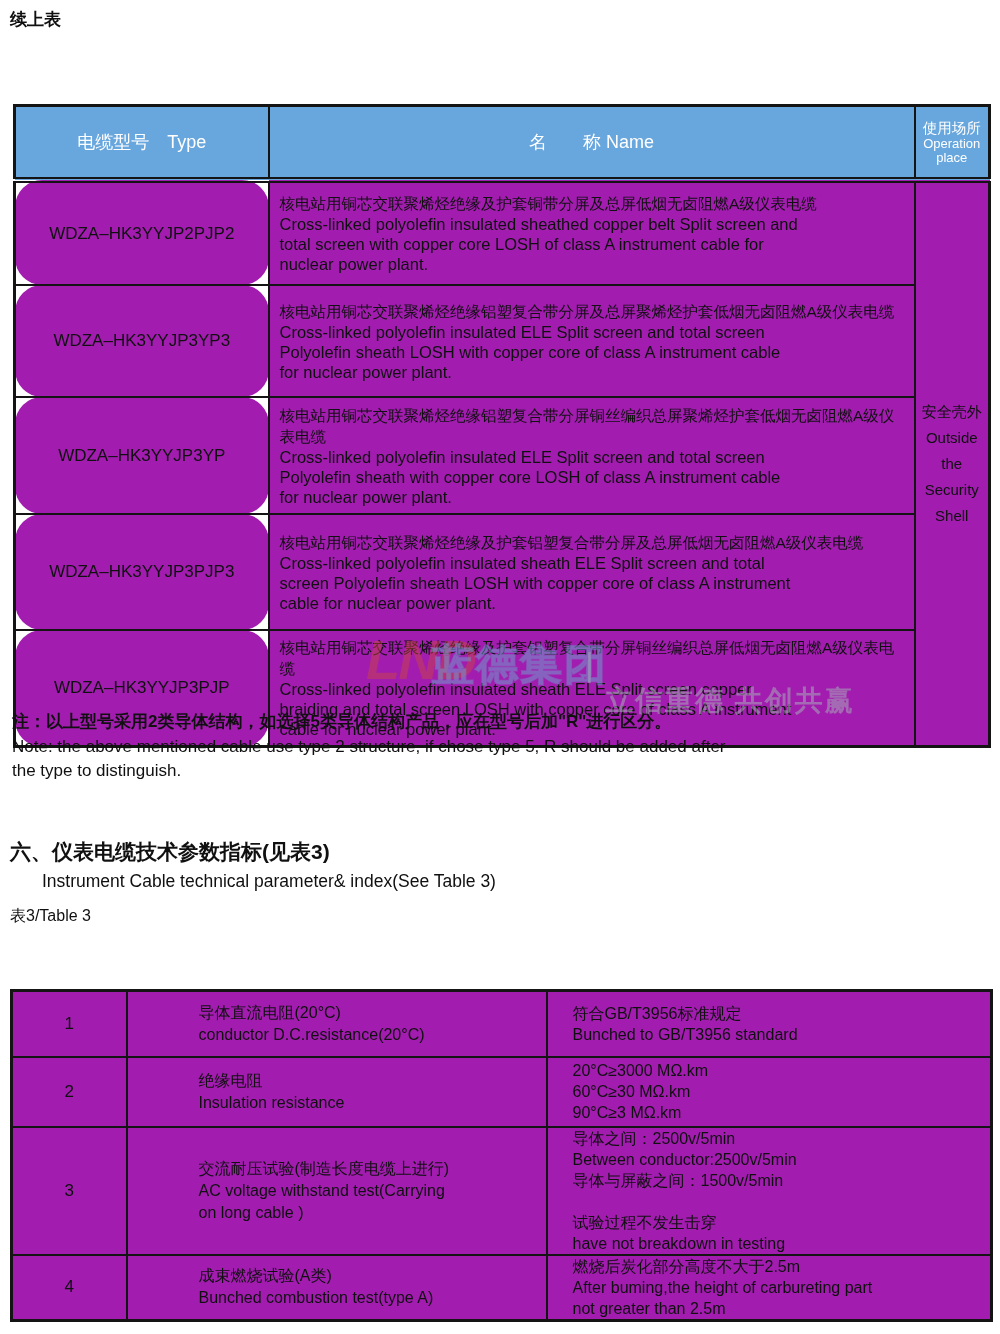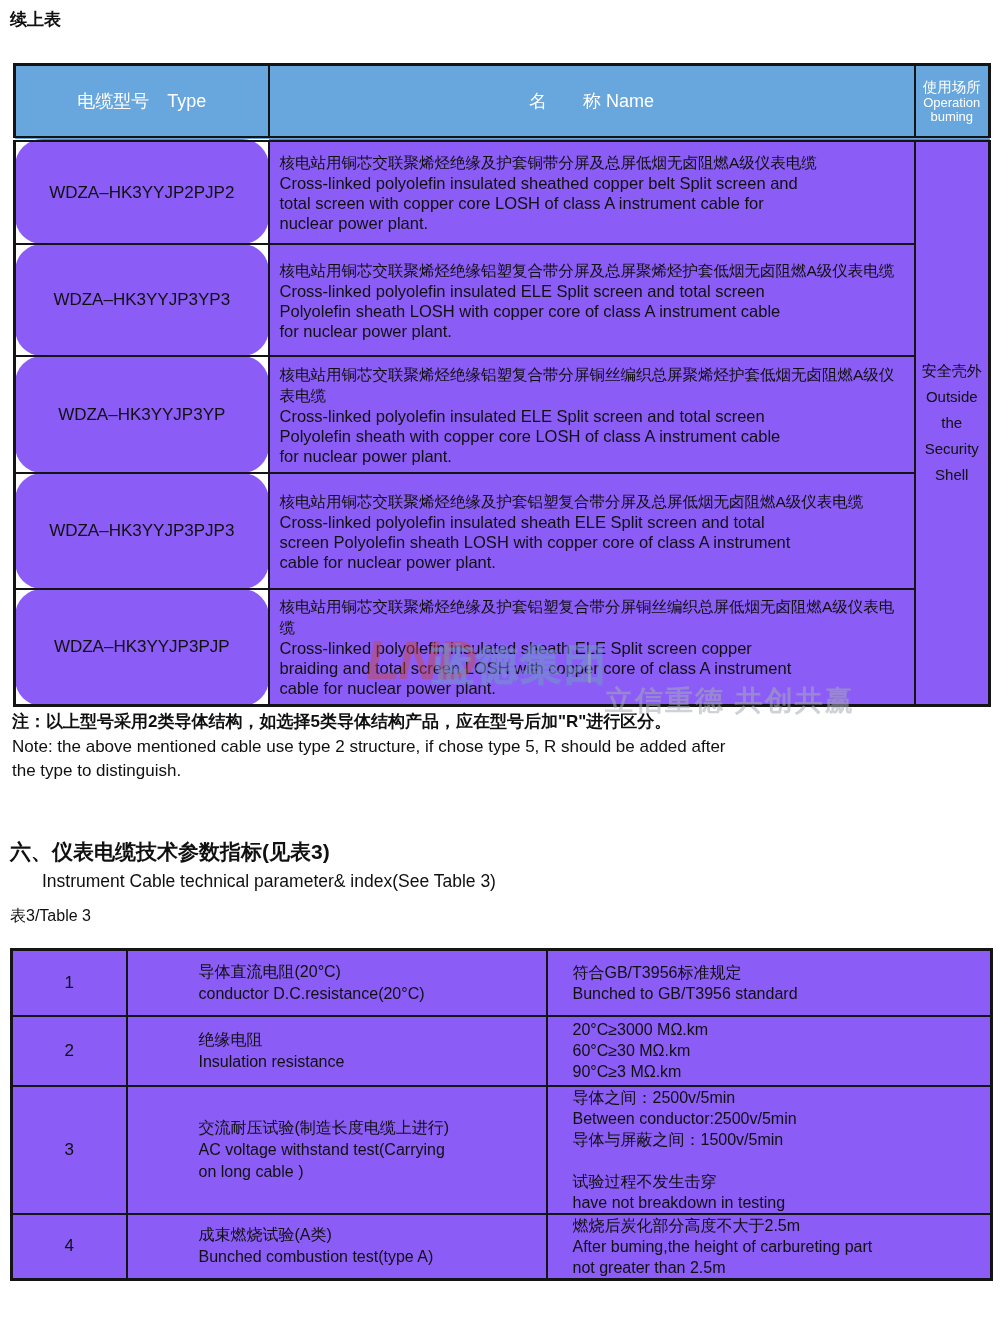--- a/index.html
+++ b/index.html
@@ -3,27 +3,27 @@
 <meta charset="utf-8">
 <style>
   html,body{margin:0;padding:0;}
   body{
     width:1000px;height:1334px;position:relative;background:#ffffff;
     font-family:"Liberation Sans","DejaVu Sans",sans-serif;color:#101010;
     overflow:hidden;
   }
   .continued{position:absolute;top:8px;left:10px;font-size:17px;font-weight:bold;}
 
-  table{border-collapse:collapse;position:absolute;table-layout:fixed;}
+  table{border-collapse:collapse;position:absolute;table-layout:fixed;margin-top:41px;}
   #t1{top:63px;left:13px;width:975px;border:3px solid #141414;}
   #t2{top:948px;left:10px;width:980px;border:3px solid #141414;}
   th,td{border:2px solid #141414;padding:0;}
   th{background:#68a6de;color:#ffffff;font-weight:normal;text-align:center;
      border-bottom:6px double #141414;}
-  td{background:#8b5cf6;vertical-align:middle;}
+  td{background:#a21caf;vertical-align:middle;}
 
   #t1 th{height:70px;font-size:18px;}
   #t1 th .head-sub{display:block;font-size:13px;line-height:14px;white-space:pre-line;}
   #t1 th .head-zh-small{display:block;font-size:14.5px;line-height:17px;}
   .type-cell{text-align:center;font-size:17px;border-radius:27px;}
   .name-cell{padding:6px 8px 6px 10px;}
   .zh-line{display:block;font-size:15.5px;line-height:21px;}
   .en-line{display:block;font-size:16.5px;line-height:20px;white-space:pre-line;}
   .place-cell{text-align:center;font-size:15px;line-height:26px;white-space:pre-line;}
   .r1{height:105px}.r2{height:112px}.r3{height:117px}.r4{height:116px}.r5{height:112px}
@@ -63,21 +63,21 @@
       <col style="width:646px">
       <col style="width:75px">
     </colgroup>
   <tbody>
       <tr>
     <th>电缆型号　Type</th>
     <th>名　　称 Name</th>
     <th>
       <span class="head-zh-small">使用场所</span>
       <span class="head-sub">Operation
-buming</span>
+place</span>
     </th>
   </tr>
   <tr class="r1">
     <td class="type-cell">WDZA–HK3YYJP2PJP2</td>
     <td class="name-cell">
       <span class="zh-line">核电站用铜芯交联聚烯烃绝缘及护套铜带分屏及总屏低烟无卤阻燃A级仪表电缆</span>
       <span class="en-line">Cross-linked polyolefin insulated sheathed copper belt Split screen and
 total screen with copper core LOSH of class A instrument cable for
 nuclear power plant.</span>
     </td>

